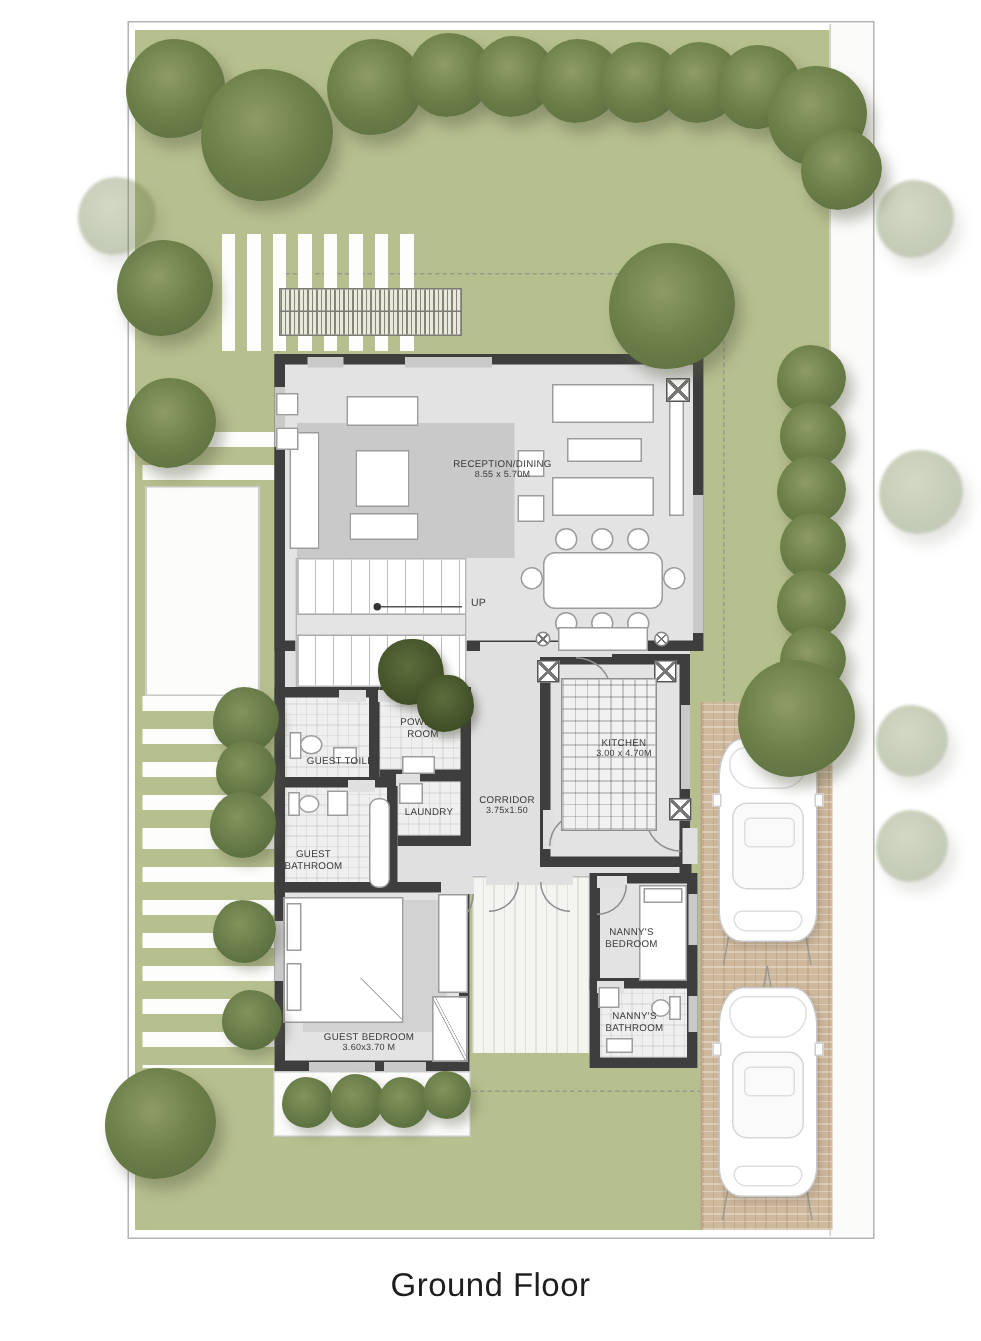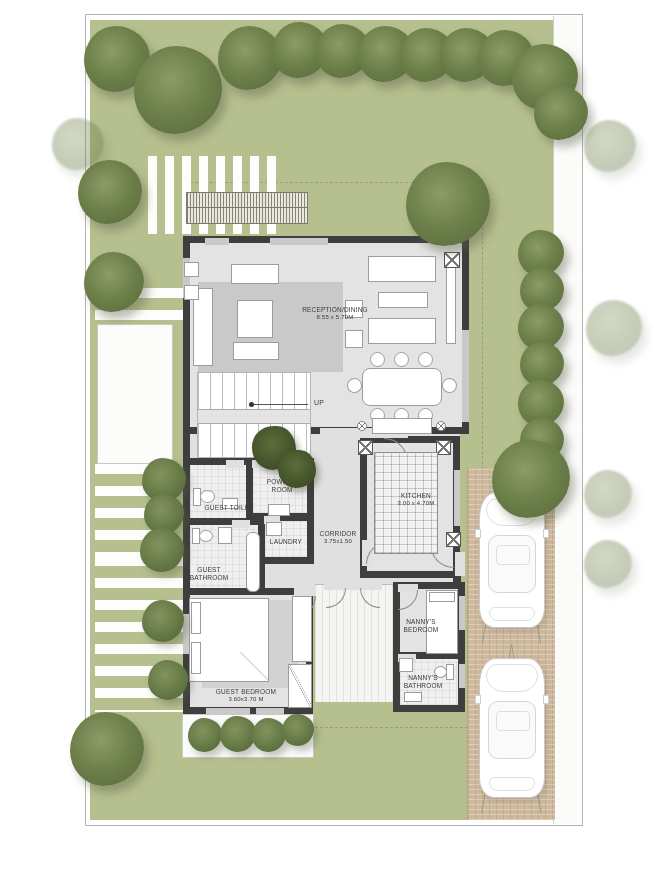--- a/index.html
+++ b/index.html
@@ -294,13 +294,14 @@
   <div class="abs bush" style="left:148px;top:660px;width:40px;height:40px"></div>
 
   <div class="abs darkplant" style="left:252px;top:426px;width:44px;height:44px"></div>
   <div class="abs darkplant" style="left:278px;top:450px;width:38px;height:38px"></div>
 
   <div class="abs bush" style="left:188px;top:718px;width:34px;height:34px"></div>
   <div class="abs bush" style="left:220px;top:716px;width:36px;height:36px"></div>
   <div class="abs bush" style="left:252px;top:718px;width:34px;height:34px"></div>
   <div class="abs bush" style="left:282px;top:714px;width:32px;height:32px"></div>
 
+  <div class="abs title" style="left:0;top:844px;width:654px;text-align:center">Ground Floor</div>
 </div>
 
 </body></html>

